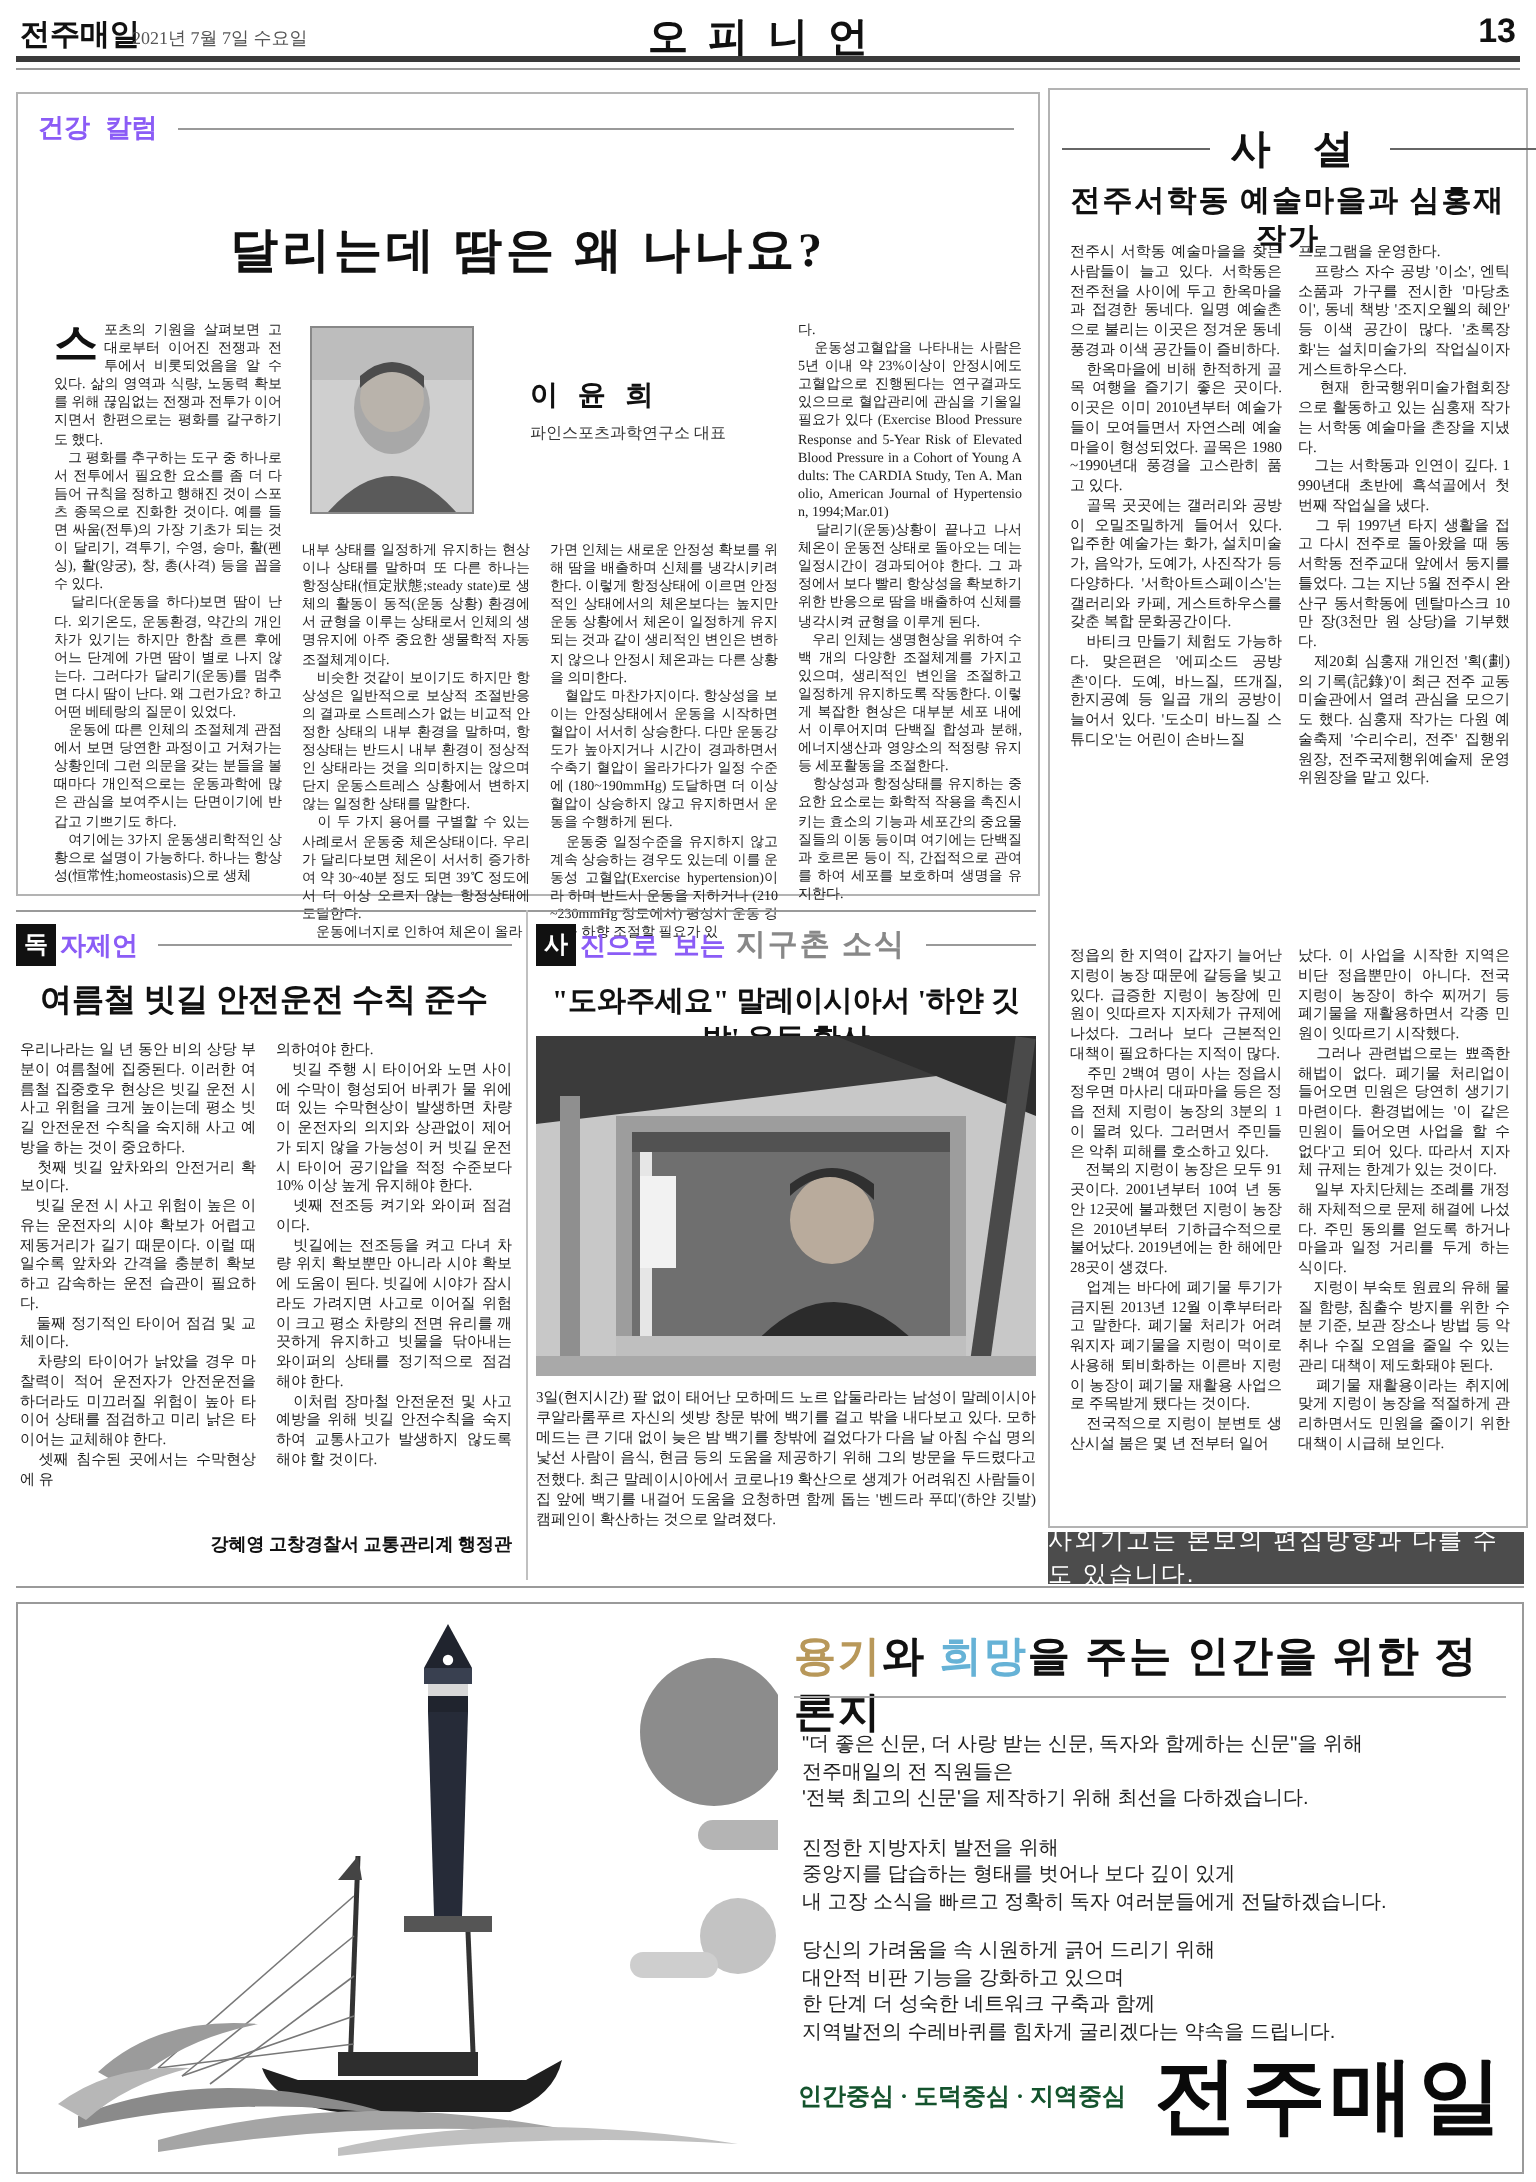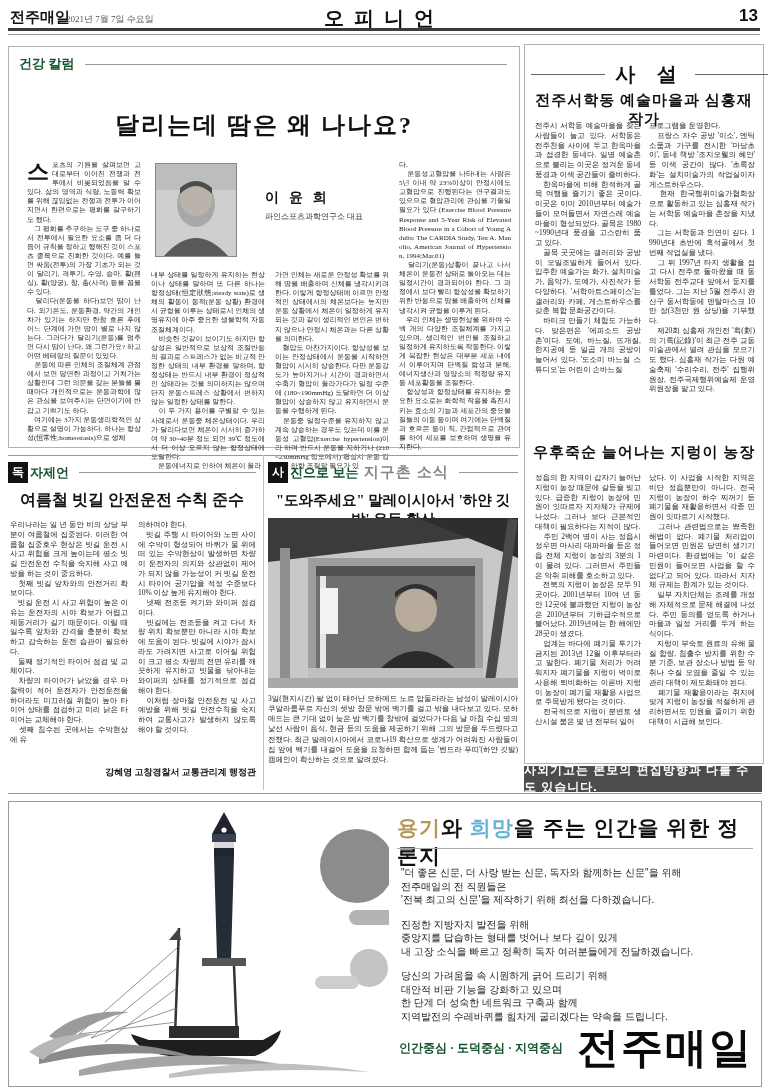--- a/index.html
+++ b/index.html
@@ -10,38 +10,38 @@
   .paper-name{font-family:"Liberation Sans",sans-serif;font-weight:bold;font-size:15px;color:#111;}
   .paper-date{font-size:9px;color:#555;}
   .section-title{font-family:"Liberation Sans",sans-serif;font-weight:bold;font-size:20px;letter-spacing:10px;color:#111;}
   .page-num{font-family:"Liberation Sans",sans-serif;font-weight:bold;font-size:17px;color:#111;}
   .rule-thick{border-top:3px solid #3a3a3a;}
   .rule-thin{border-top:1px solid #9a9a9a;}
   .vline{border-left:1px solid #c0c0c0;width:0;}
   
   .news-box{border:1px solid #b3b3b3;background:#fff;}
   .kicker-row{display:flex;align-items:center;}
-  .kicker{font-family:Liberation Sans, sans-serif;font-weight:bold;font-size:13px;color:#14532d;white-space:nowrap;}
+  .kicker{font-family:Liberation Mono, monospace;font-weight:bold;font-size:13px;color:#8b5cf6;white-space:nowrap;}
   .kicker-line{flex:1;border-top:1px solid #999;margin-left:10px;}
   .kicker-box{display:inline-block;background:#111;color:#fff;font-family:"Liberation Sans",sans-serif;
               font-weight:bold;font-size:12px;padding:2px 4px;margin-right:2px;}
   .kicker-sub{font-family:"Liberation Sans",sans-serif;font-weight:bold;font-size:15px;color:#888;margin-left:5px;letter-spacing:1px;}
   .headline{font-weight:bold;text-align:center;color:#111;}
   .col{font-size:7px;line-height:1.3;text-align:justify;word-break:break-all;
        white-space:pre-line;overflow:hidden;color:#222;}
   .dropcap{float:left;font-family:"Liberation Sans",sans-serif;font-weight:bold;font-size:22px;line-height:.9;margin:1px 3px 0 0;color:#111;}
   .author-name{font-family:"Liberation Sans",sans-serif;font-weight:bold;font-size:14px;letter-spacing:3px;color:#111;}
   .author-title{font-size:8px;color:#333;margin-top:4px;}
   .byline{font-weight:bold;font-size:9px;color:#111;text-align:right;}
   
   .ed-head-row{display:flex;align-items:center;padding:0 6px;}
   .ed-head-line{flex:1;border-top:1px solid #666;}
   .ed-head{font-family:"Liberation Sans",sans-serif;font-weight:bold;font-size:20px;letter-spacing:8px;margin:4px 10px;color:#111;white-space:nowrap;}
   .ed-title{font-weight:bold;font-size:15px;text-align:center;color:#111;letter-spacing:1px;}
-  .banner{background:#4c4c4c;color:#fff;font-family:"Liberation Sans",sans-serif;font-weight:bold;
+  .banner{background:#4c4c4c;color:#fff;font-family:"Liberation Sans",sans-serif;font-weight:normal;
           font-size:12px;display:flex;align-items:center;justify-content:center;letter-spacing:1px;}
   
   .caption{font-size:7.5px;line-height:1.35;text-align:justify;word-break:break-all;color:#222;overflow:hidden;}
   
   .ad-box{border:1px solid #9a9a9a;background:#fff;}
   .ad-title{font-family:"Liberation Sans",sans-serif;font-weight:bold;font-size:21px;color:#111;letter-spacing:1px;}
   .ad-hr{border-top:1px solid #aaa;}
   .ad-p{font-family:"Liberation Sans",sans-serif;font-size:10px;line-height:1.35;color:#222;white-space:pre-line;margin:0 0 11px 0;}
   .ad-brand-row{display:flex;align-items:center;justify-content:flex-end;gap:14px;}
   .ad-slogan{font-weight:bold;font-size:12px;color:#14532d;}
@@ -113,21 +113,20 @@
 　한옥마을에 비해 한적하게 골목 여행을 즐기기 좋은 곳이다. 이곳은 이미 2010년부터 예술가들이 모여들면서 자연스레 예술마을이 형성되었다. 골목은 1980~1990년대 풍경을 고스란히 품고 있다.
 　골목 곳곳에는 갤러리와 공방이 오밀조밀하게 들어서 있다. 입주한 예술가는 화가, 설치미술가, 음악가, 도예가, 사진작가 등 다양하다. '서학아트스페이스'는 갤러리와 카페, 게스트하우스를 갖춘 복합 문화공간이다.
 　바티크 만들기 체험도 가능하다. 맞은편은 '에피소드 공방촌'이다. 도예, 바느질, 뜨개질, 한지공예 등 일곱 개의 공방이 늘어서 있다. '도소미 바느질 스튜디오'는 어린이 손바느질</span></div>
     <div class="col abs" style="left:124px;top:76px;width:106px;height:312px;font-size:7.5px;"><span>프로그램을 운영한다.
 　프랑스 자수 공방 '이소', 엔틱 소품과 가구를 전시한 '마당초이', 동네 책방 '조지오웰의 혜안' 등 이색 공간이 많다. '초록장화'는 설치미술가의 작업실이자 게스트하우스다.
 　현재 한국행위미술가협회장으로 활동하고 있는 심홍재 작가는 서학동 예술마을 촌장을 지냈다.
 　그는 서학동과 인연이 깊다. 1990년대 초반에 흑석골에서 첫 번째 작업실을 냈다.
 　그 뒤 1997년 타지 생활을 접고 다시 전주로 돌아왔을 때 동서학동 전주교대 앞에서 둥지를 틀었다. 그는 지난 5월 전주시 완산구 동서학동에 덴탈마스크 10만 장(3천만 원 상당)을 기부했다.
 　제20회 심홍재 개인전 '획(劃)의 기록(記錄)'이 최근 전주 교동미술관에서 열려 관심을 모으기도 했다. 심홍재 작가는 다원 예술축제 '수리수리, 전주' 집행위원장, 전주국제행위예술제 운영위원장을 맡고 있다.</span></div>
 
-    <div class="ed-title abs" style="left:0;top:398px;width:238px;">우후죽순 늘어나는 지렁이 농장</div>
     <div class="col abs" style="left:10px;top:428px;width:106px;height:282px;font-size:7.5px;"><span>정읍의 한 지역이 갑자기 늘어난 지렁이 농장 때문에 갈등을 빚고 있다. 급증한 지렁이 농장에 민원이 잇따르자 지자체가 규제에 나섰다. 그러나 보다 근본적인 대책이 필요하다는 지적이 많다.
 　주민 2백여 명이 사는 정읍시 정우면 마사리 대파마을 등은 정읍 전체 지렁이 농장의 3분의 1이 몰려 있다. 그러면서 주민들은 악취 피해를 호소하고 있다.
 　전북의 지렁이 농장은 모두 91곳이다. 2001년부터 10여 년 동안 12곳에 불과했던 지렁이 농장은 2010년부터 기하급수적으로 불어났다. 2019년에는 한 해에만 28곳이 생겼다.
 　업계는 바다에 폐기물 투기가 금지된 2013년 12월 이후부터라고 말한다. 폐기물 처리가 어려워지자 폐기물을 지렁이 먹이로 사용해 퇴비화하는 이른바 지렁이 농장이 폐기물 재활용 사업으로 주목받게 됐다는 것이다.
 　전국적으로 지렁이 분변토 생산시설 붐은 몇 년 전부터 일어</span></div>
     <div class="col abs" style="left:124px;top:428px;width:106px;height:282px;font-size:7.5px;"><span>났다. 이 사업을 시작한 지역은 비단 정읍뿐만이 아니다. 전국 지렁이 농장이 하수 찌꺼기 등 폐기물을 재활용하면서 각종 민원이 잇따르기 시작했다.
 　그러나 관련법으로는 뾰족한 해법이 없다. 폐기물 처리업이 들어오면 민원은 당연히 생기기 마련이다. 환경법에는 '이 같은 민원이 들어오면 사업을 할 수 없다'고 되어 있다. 따라서 지자체 규제는 한계가 있는 것이다.
 　일부 자치단체는 조례를 개정해 자체적으로 문제 해결에 나섰다. 주민 동의를 얻도록 하거나 마을과 일정 거리를 두게 하는 식이다.
 　지렁이 부숙토 원료의 유해 물질 함량, 침출수 방지를 위한 수분 기준, 보관 장소나 방법 등 악취나 수질 오염을 줄일 수 있는 관리 대책이 제도화돼야 된다.
 　폐기물 재활용이라는 취지에 맞게 지렁이 농장을 적절하게 관리하면서도 민원을 줄이기 위한 대책이 시급해 보인다.</span></div>

